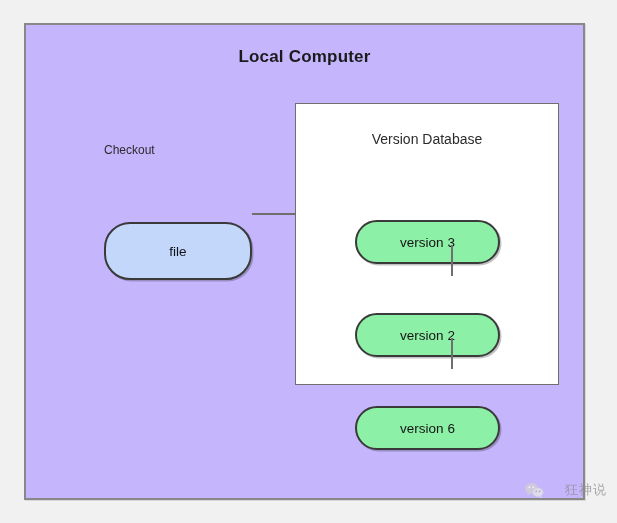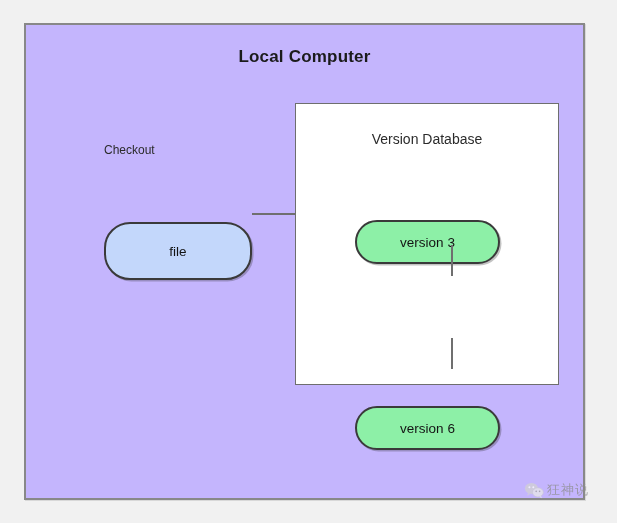--- a/index.html
+++ b/index.html
@@ -130,21 +130,21 @@
     height: 31px;
   }
 
   
   .watermark {
     position: absolute;
     left: 524px;
     top: 481px;
     display: flex;
     align-items: center;
-    gap: 2px;
+    gap: 20px;
     opacity: 0.75;
   }
   .wm-logo {
     width: 21px;
     height: 17px;
     position: relative;
     flex: none;
   }
   .wm-text {
     font-size: 13px;
@@ -174,20 +174,23 @@
     <div class="version-db">
       <div class="vdb-title">Version Database</div>
     </div>
 
     <div class="node node-version node-v3">
       <span>version 3</span>
     </div>
 
     <div class="conn conn-v-3-2"></div>
 
+    <div class="node node-version node-v2">
+      <span>version 2</span>
+    </div>
 
     <div class="conn conn-v-2-1"></div>
 
     <div class="node node-version node-v1">
       <span>version 6</span>
     </div>
 
   </div>
 
   <div class="watermark">

